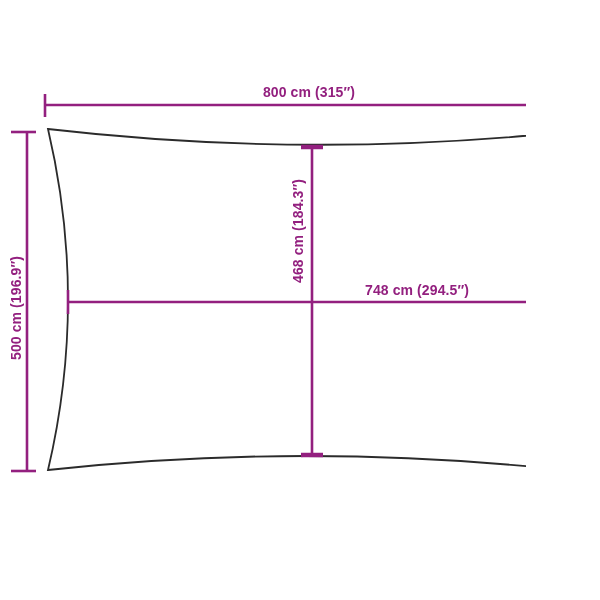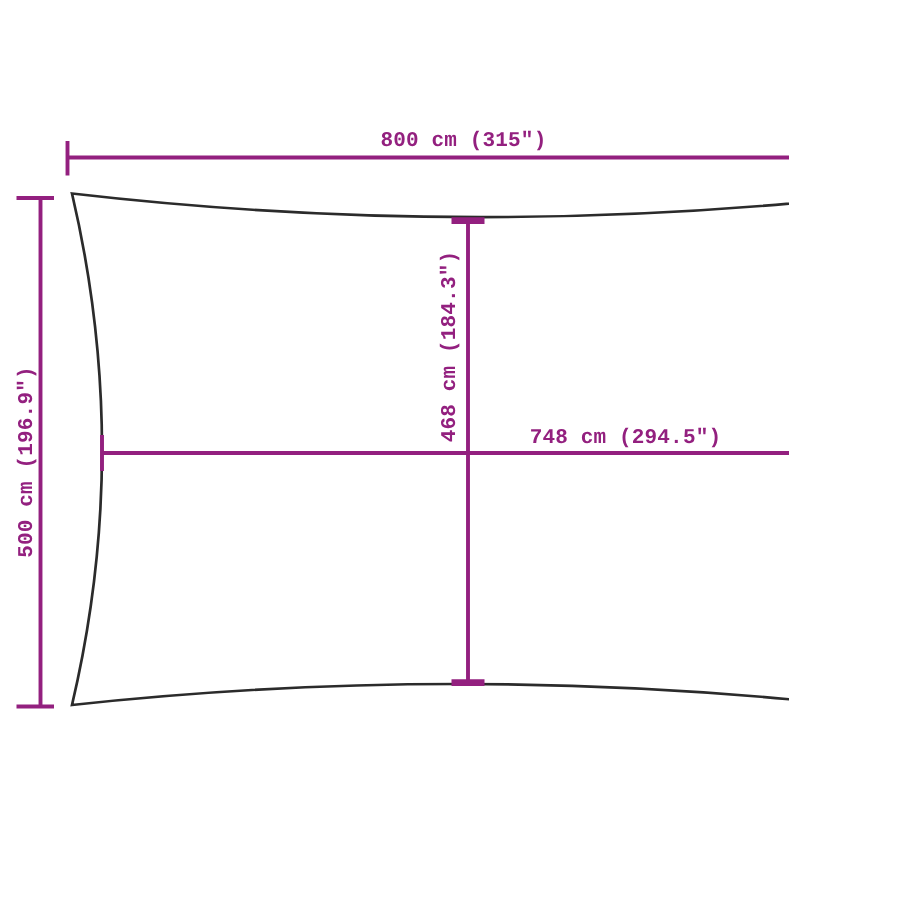--- a/index.html
+++ b/index.html
@@ -5,21 +5,21 @@
   html, body {
     margin: 0;
     padding: 0;
     background: #ffffff;
   }
   .stage {
     position: relative;
     width: 526px;
     height: 600px;
     background: var(--bg, #ffffff);
-    font-family: Liberation Mono, monospace;
+    font-family: Liberation Sans, sans-serif;
     overflow: hidden;
   }
   svg { display: block; }
   .sail {
     fill: none;
     stroke: var(--outline, #2b2b2b);
     stroke-width: 1.8;
     stroke-linejoin: miter;
     stroke-miterlimit: 12;
   }

